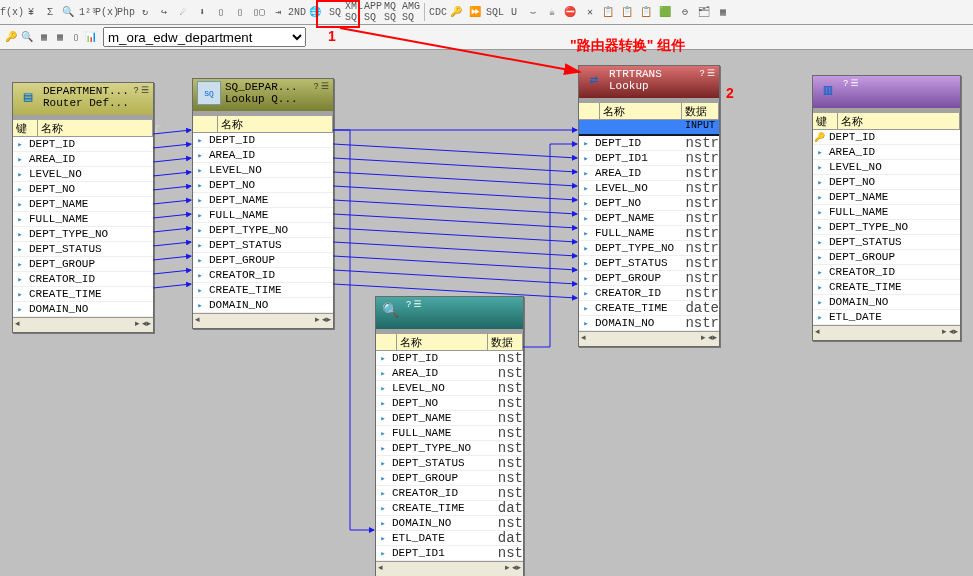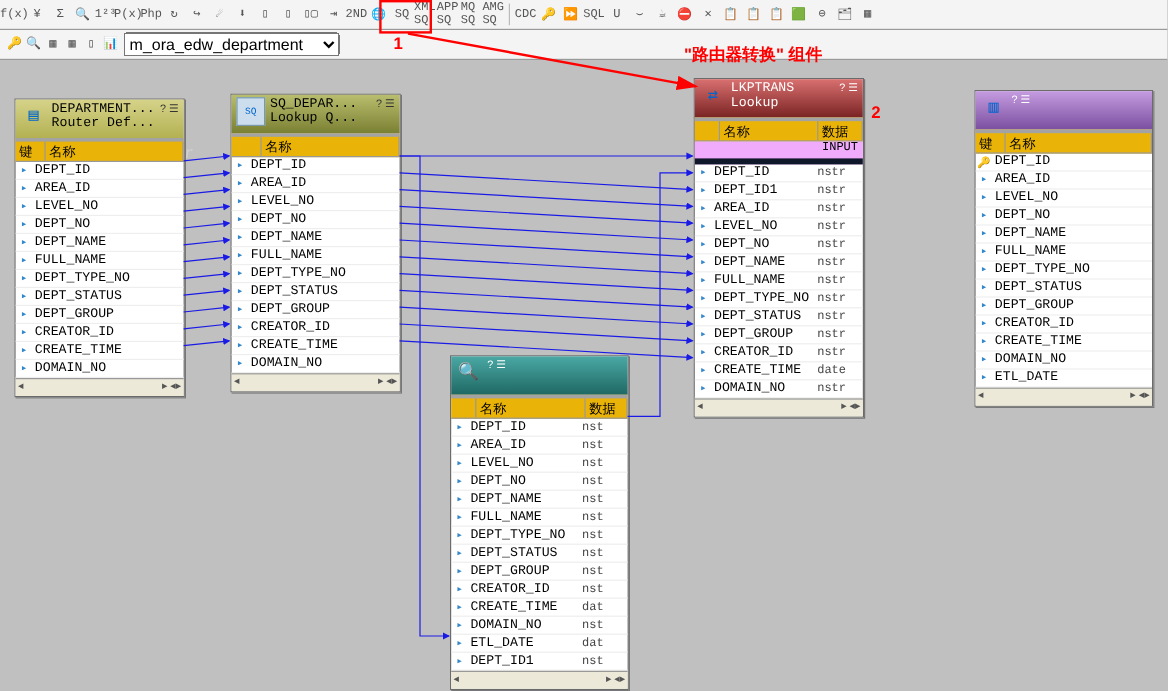--- a/index.html
+++ b/index.html
@@ -6,43 +6,43 @@
 .toolbar{height:24px;background:#f4f4f4;border-bottom:1px solid #999;display:flex;align-items:center;padding:0 4px;gap:3px}
 .toolbar-ico{width:16px;height:16px;display:inline-flex;align-items:center;justify-content:center;font-size:10px;color:#555}
 .toolbar-sep{width:1px;height:18px;background:#bbb;margin:0 2px}
 .canvas-label{position:absolute;top:69px;left:40px;font-family:"Comic Sans MS",cursive;font-style:italic;color:#d0d0d0;font-size:16px;z-index:0}
 .highlight-box{position:absolute;top:0;left:316px;width:40px;height:24px;border:2px solid red;z-index:5;pointer-events:none}
 .num1{position:absolute;top:28px;left:328px;color:red;font-weight:bold;font-family:Arial;font-size:14px;pointer-events:none;z-index:5}
 .num2{position:absolute;top:85px;left:726px;color:red;font-weight:bold;font-family:Arial;font-size:14px;pointer-events:none;z-index:5}
 .annotation{position:absolute;top:37px;left:570px;color:red;font-family:"Microsoft YaHei",Arial;font-size:14px;font-weight:bold;pointer-events:none;z-index:5}
 svg.arrow{position:absolute;top:0;left:0;z-index:4;pointer-events:none}
 .workspace{position:absolute;top:50px;left:0;right:0;bottom:0;background:#c0c0c0;overflow:hidden}
-select.mapping{width:180px;height:20px}
+select.mapping{width:203px;height:20px}
 .panel{position:absolute;border:1px solid #6b6b6b;background:#fff;box-shadow:1px 1px 0 #777;font-size:11px}
 .panel-header{height:28px;display:flex;align-items:flex-start;padding:2px 4px;gap:4px}
 .panel-header .ico{width:22px;height:22px;display:inline-flex;align-items:center;justify-content:center;font-size:14px;color:#06c}
 .panel-header .txt{flex:1;color:#000;font-family:"Courier New";line-height:1.1}
 .panel-header .ctrl{font-family:Arial;font-size:9px;color:#333}
-.col-head{display:flex;border-top:3px solid #a3a3a3;border-bottom:1px solid #999;background:#eab308;height:16px;font-family:Liberation Serif, serif}
+.col-head{display:flex;border-top:5px solid #a3a3a3;border-bottom:1px solid #999;background:#fef9c3;height:16px;font-family:Liberation Serif, serif}
 .col-head div{border-right:1px solid #999;padding:1px 3px}
 .row{display:flex;height:14px;border-bottom:1px solid #eee;align-items:center}
 .row .port{width:14px;text-align:center;color:#38c;font-size:9px}
 .row .fld{flex:1;padding-left:2px;font-family:"Courier New"}
-.row .typ{width:38px;color:#444;font-size:10px;font-family:"Courier New";text-align:left}
+.row .typ{width:38px;color:#444;font-size:14px;font-family:"Courier New";text-align:right}
 .footer{height:14px;background:#ece9d8;border-top:1px solid #999;display:flex;justify-content:space-between;padding:0 2px;font-size:9px;font-family:Arial;color:#555}
 .h-yellow{background:linear-gradient(#d6d38a,#b3b152)}
 .h-olive{background:linear-gradient(#b9bd6e,#7a8032)}
 .h-red{background:linear-gradient(#d97070,#7a2323)}
 .h-red .txt{color:#fff}
 .h-teal{background:linear-gradient(#4aa8a4,#1f6864)}
 .h-teal .txt{color:#fff}
 .h-purple{background:linear-gradient(#c59be0,#7a4fa0)}
 .h-purple .txt{color:#fff}
 svg.links{position:absolute;top:0;left:0;z-index:2;pointer-events:none}
-.group-row{background:#f0abfc;text-align:right;padding-right:4px;height:14px;font-size:10px;font-family:"Courier New";border-bottom:5px solid #0f172a}
+.group-row{background:#3b82f6;text-align:right;padding-right:4px;height:14px;font-size:10px;font-family:"Courier New";border-bottom:2px solid #0f172a}
 </style>
 </head>
 <body>
 
 <div class="toolbar" id="tb1">
     <span class="toolbar-ico">f(x)</span>
     <span class="toolbar-ico">¥</span>
     <span class="toolbar-ico">Σ</span>
     <span class="toolbar-ico">🔍</span>
     <span class="toolbar-ico">1²³</span>
@@ -267,21 +267,21 @@
       </div>
     <div class="footer">
         <span>◂</span>
         <span>▸ ◂▸</span>
       </div>
   </div>
 
   <div class="panel" style="left:578px;top:15px;width:140px">
     <div class="panel-header h-red">
       <span class="ico">⇄</span>
-      <span class="txt"><span>LKPTRANS</span><br><span>Lookup</span></span>
+      <span class="txt"><span>RTRTRANS</span><br><span>Lookup</span></span>
       <span class="ctrl" style="color:#fff">? ☰</span>
     </div>
     <div class="col-head">
         <div style="width:14px"></div>
         <div style="flex:1">名称</div>
         <div style="width:30px">数据</div>
       </div>
     <div class="group-row">INPUT</div>
     <div id="rtr-rows">
         <div class="row">

